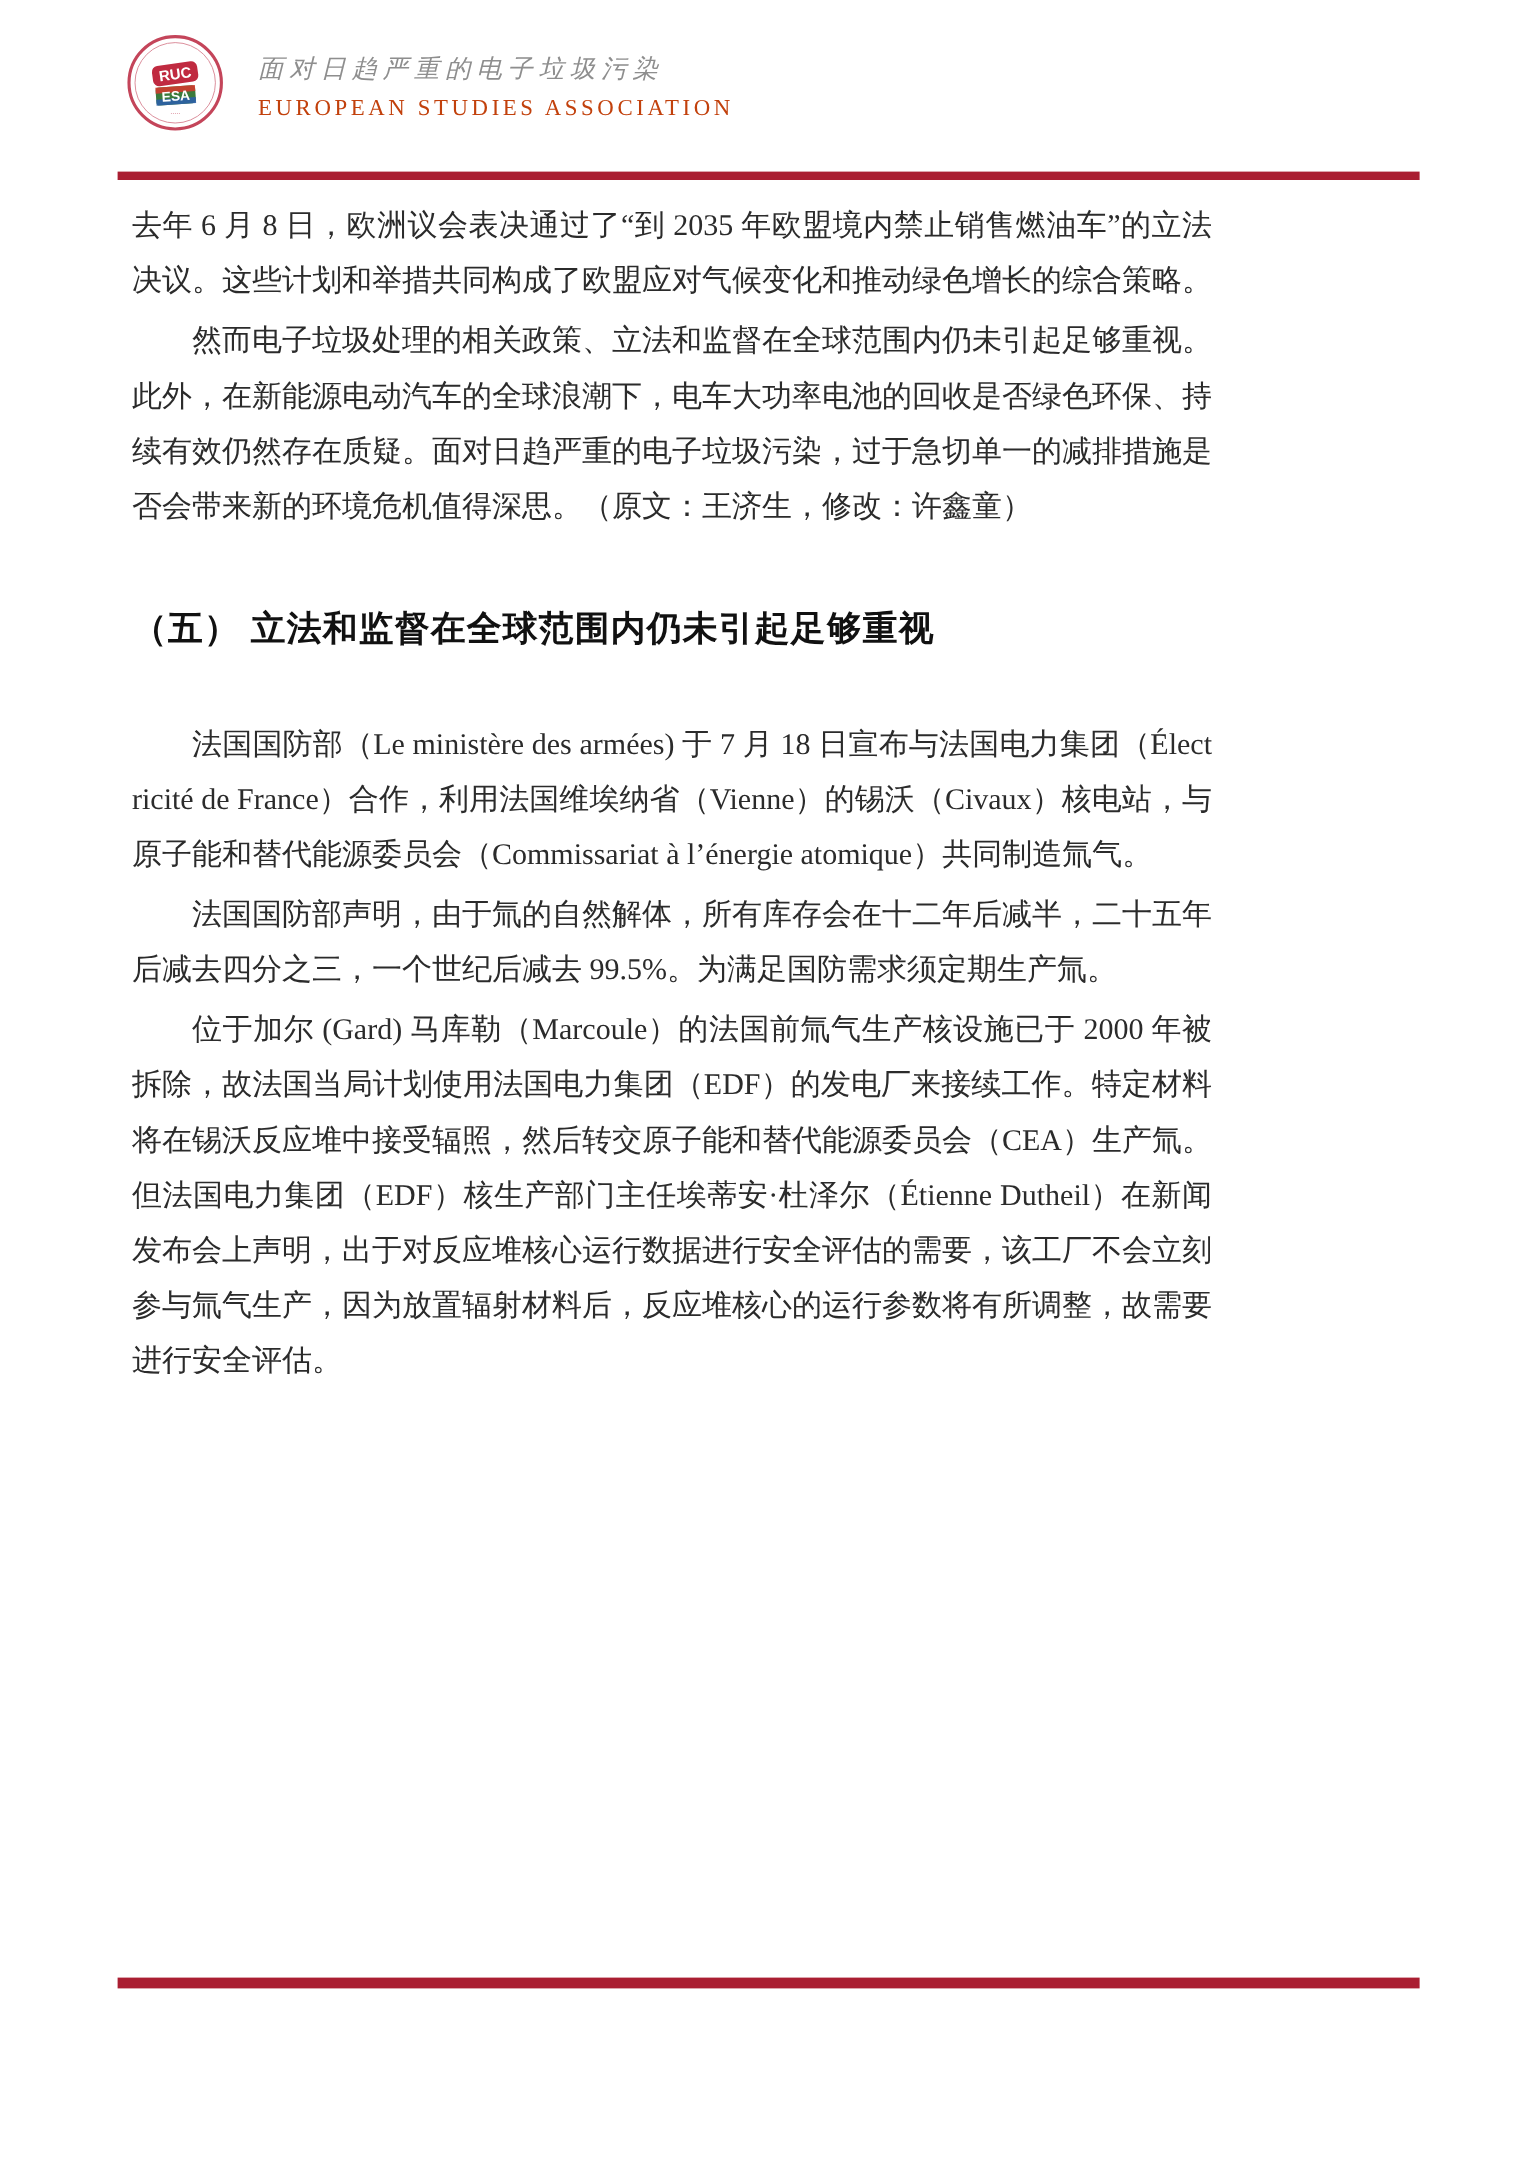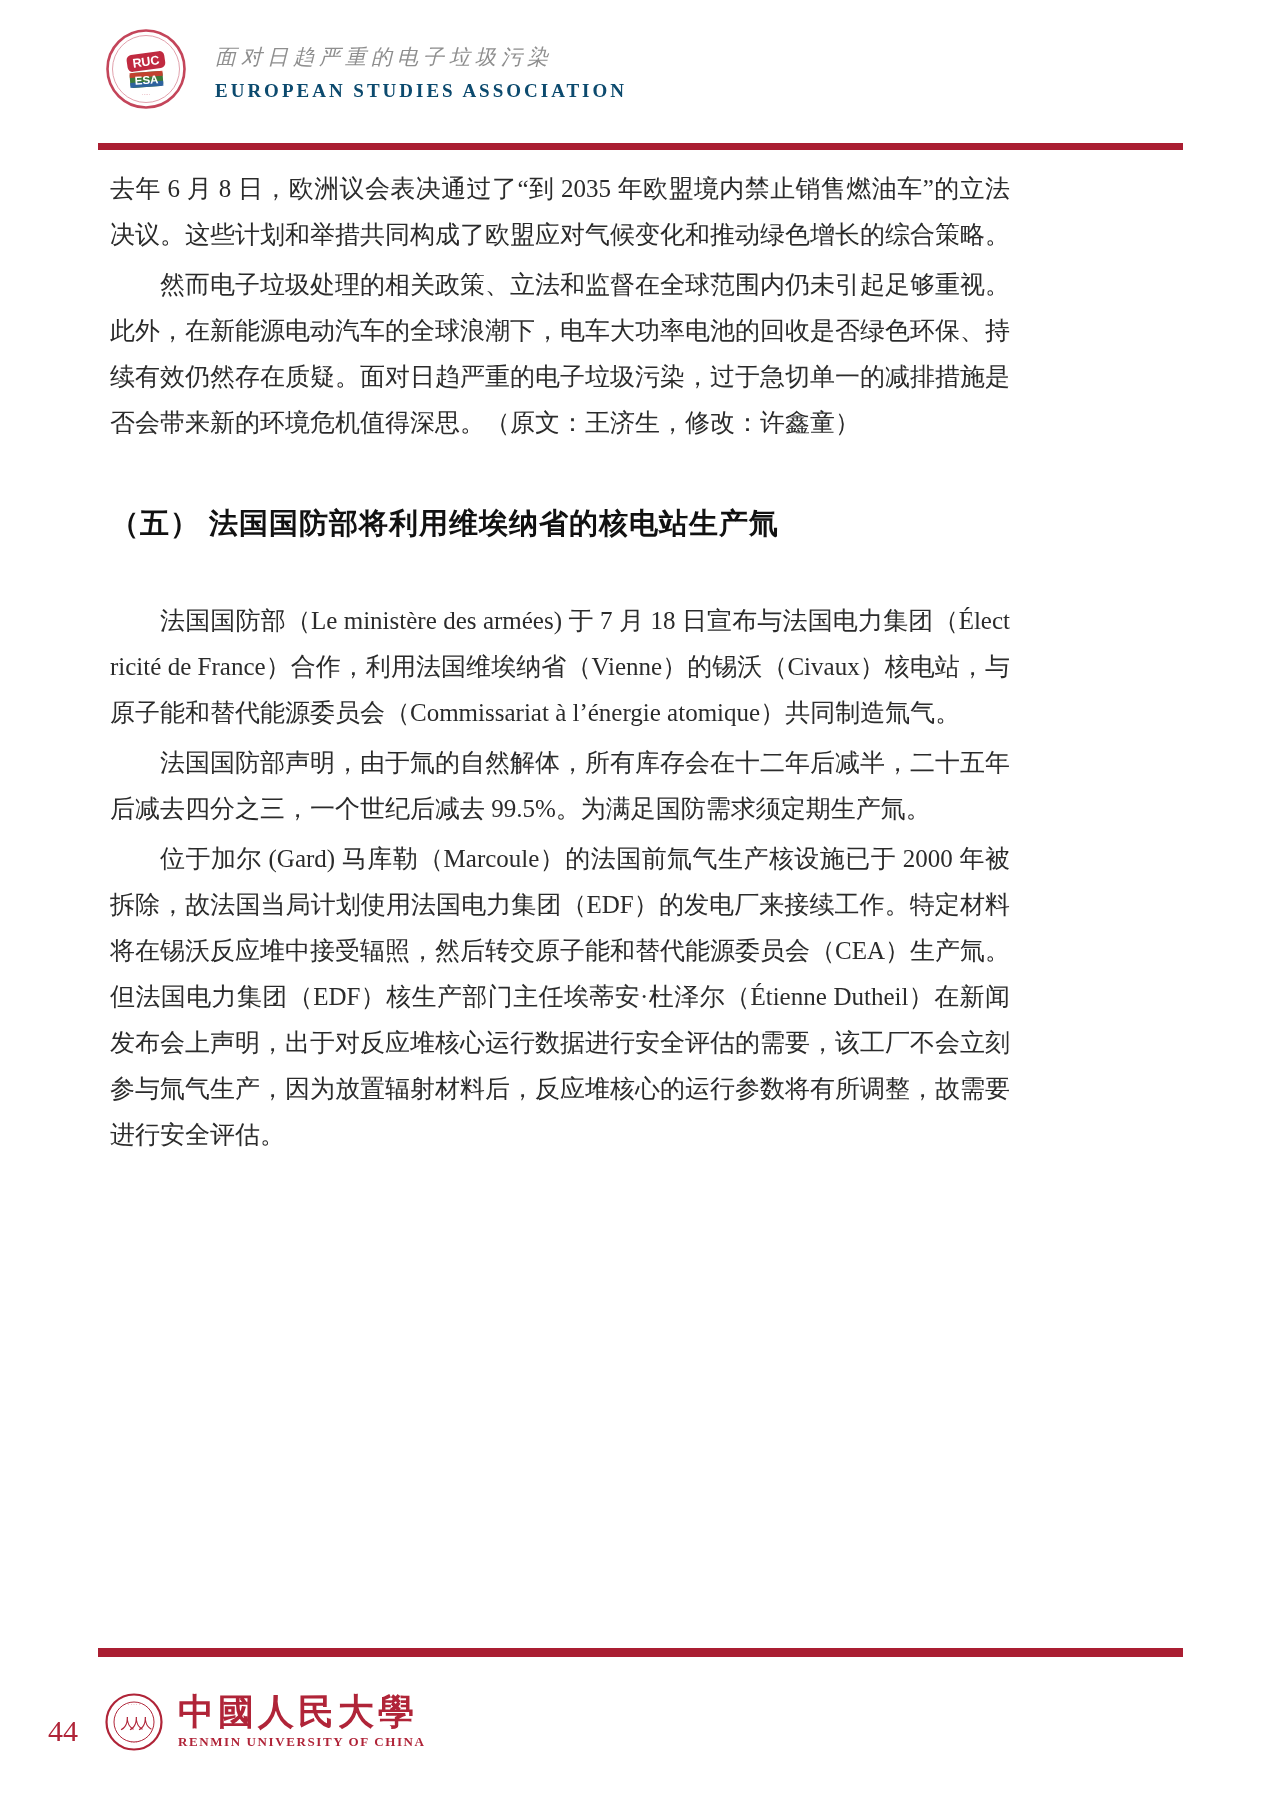--- a/index.html
+++ b/index.html
@@ -10,23 +10,22 @@
 
   
   .header { position: absolute; left: 105px; top: 28px; display: flex; align-items: center; }
   .esa-seal { width: 82px; height: 82px; flex: 0 0 auto; }
   .header-text { margin-left: 28px; padding-top: 6px; }
   .org-cn {
     font-size: 21px; color: #8e8e8e; letter-spacing: 5px;
     font-family: "Liberation Serif", "DejaVu Serif", serif; font-style: italic;
   }
   .org-en {
-    margin-top: 9px; font-size: 19px; color: #0c4a6e; letter-spacing: 3px;
+    margin-top: 9px; font-size: 19px; color: #c2410c; letter-spacing: 3px;
     font-family: "Liberation Serif", "DejaVu Serif", serif;
-    font-weight: bold;
   }
 
   .rule { position: absolute; left: 98px; width: 1085px; }
   .rule-top { top: 143px; height: 7px; }
   .rule-bottom { top: 1648px; height: 9px; }
 
   
   .content { position: absolute; left: 110px; top: 166px; width: 900px; color: #2b2b2b; }
   .content p {
     font-size: 25px; line-height: 46px; text-align: justify;
@@ -78,37 +77,23 @@
       <div class="org-en">EUROPEAN  STUDIES ASSOCIATION</div>
     </div>
   </div>
 
   <div class="rule rule-top accent-bg"></div>
 
   <div class="content">
     <p>去年 6 月 8 日，欧洲议会表决通过了“到 2035 年欧盟境内禁止销售燃油车”的立法决议。这些计划和举措共同构成了欧盟应对气候变化和推动绿色增长的综合策略。</p>
     <p class="indent">然而电子垃圾处理的相关政策、立法和监督在全球范围内仍未引起足够重视。此外，在新能源电动汽车的全球浪潮下，电车大功率电池的回收是否绿色环保、持续有效仍然存在质疑。面对日趋严重的电子垃圾污染，过于急切单一的减排措施是否会带来新的环境危机值得深思。（原文：王济生，修改：许鑫童）</p>
 
-    <h2 class="section-heading">（五） 法国国防部将利用维埃纳省的核电站生产氚</h2>
+    <h2 class="section-heading">（五） 立法和监督在全球范围内仍未引起足够重视</h2>
 
     <p class="indent">法国国防部（Le ministère des armées) 于 7 月 18 日宣布与法国电力集团（Électricité de France）合作，利用法国维埃纳省（Vienne）的锡沃（Civaux）核电站，与原子能和替代能源委员会（Commissariat à l’énergie atomique）共同制造氚气。</p>
     <p class="indent">法国国防部声明，由于氚的自然解体，所有库存会在十二年后减半，二十五年后减去四分之三，一个世纪后减去 99.5%。为满足国防需求须定期生产氚。</p>
     <p class="indent">位于加尔 (Gard) 马库勒（Marcoule）的法国前氚气生产核设施已于 2000 年被拆除，故法国当局计划使用法国电力集团（EDF）的发电厂来接续工作。特定材料将在锡沃反应堆中接受辐照，然后转交原子能和替代能源委员会（CEA）生产氚。但法国电力集团（EDF）核生产部门主任埃蒂安·杜泽尔（Étienne Dutheil）在新闻发布会上声明，出于对反应堆核心运行数据进行安全评估的需要，该工厂不会立刻参与氚气生产，因为放置辐射材料后，反应堆核心的运行参数将有所调整，故需要进行安全评估。</p>
   </div>
 
   <div class="rule rule-bottom accent-bg"></div>
 
-  <div class="footer">
-    <div class="page-number accent-fg">44</div>
-    <svg class="ruc-seal" viewBox="0 0 60 60">
-      <circle cx="30" cy="30" r="27.5" fill="none" stroke="#B02438" stroke-width="2.2"></circle>
-      <circle cx="30" cy="30" r="20" fill="none" stroke="#B02438" stroke-width="1"></circle>
-      <text x="30" y="36" text-anchor="middle" font-size="14" fill="#B02438" font-family="Liberation Serif, serif" letter-spacing="-5">人人人</text>
-      <text x="30" y="14" text-anchor="middle" font-size="4.5" fill="#B02438" font-family="Liberation Sans, sans-serif">· · · · ·</text>
-      <text x="30" y="52" text-anchor="middle" font-size="4.5" fill="#B02438" font-family="Liberation Sans, sans-serif">· · ·</text>
-    </svg>
-    <div class="uni-text">
-      <div class="uni-cn accent-fg">中國人民大學</div>
-      <div class="uni-en accent-fg">RENMIN UNIVERSITY OF CHINA</div>
-    </div>
-  </div>
 
 </div>
 
 </body></html>

